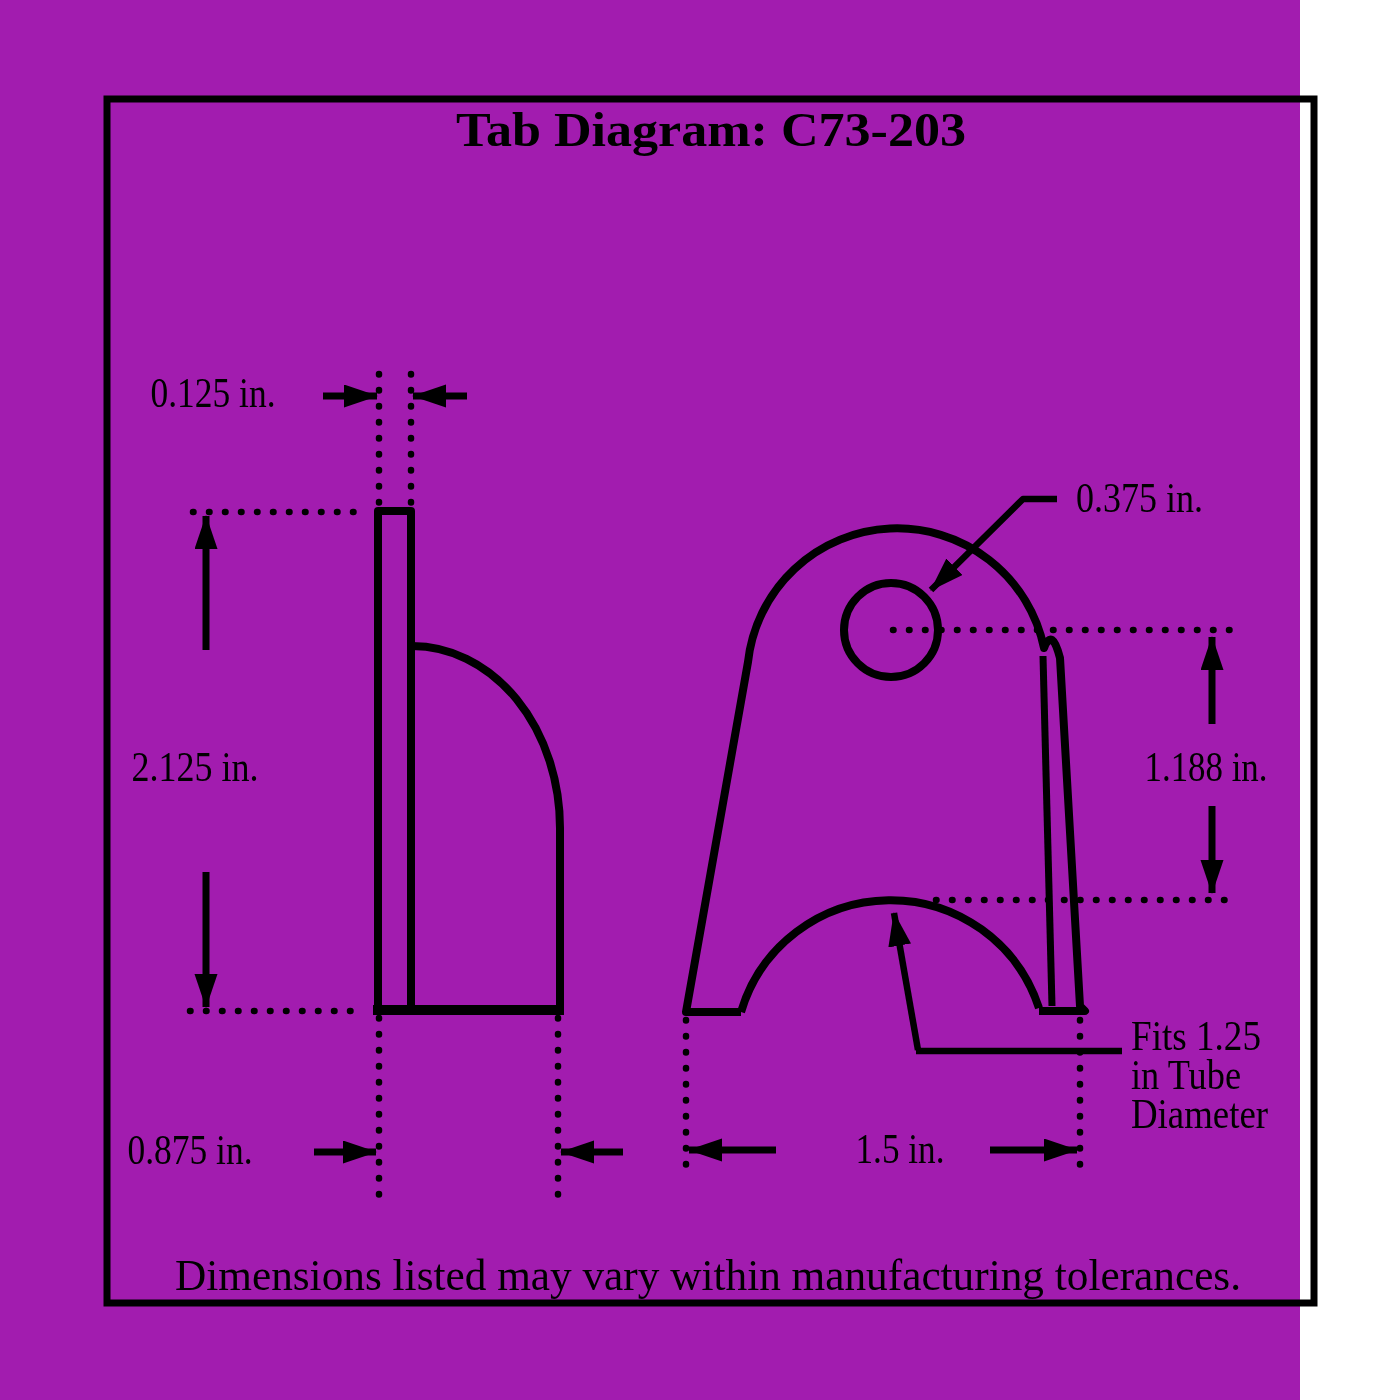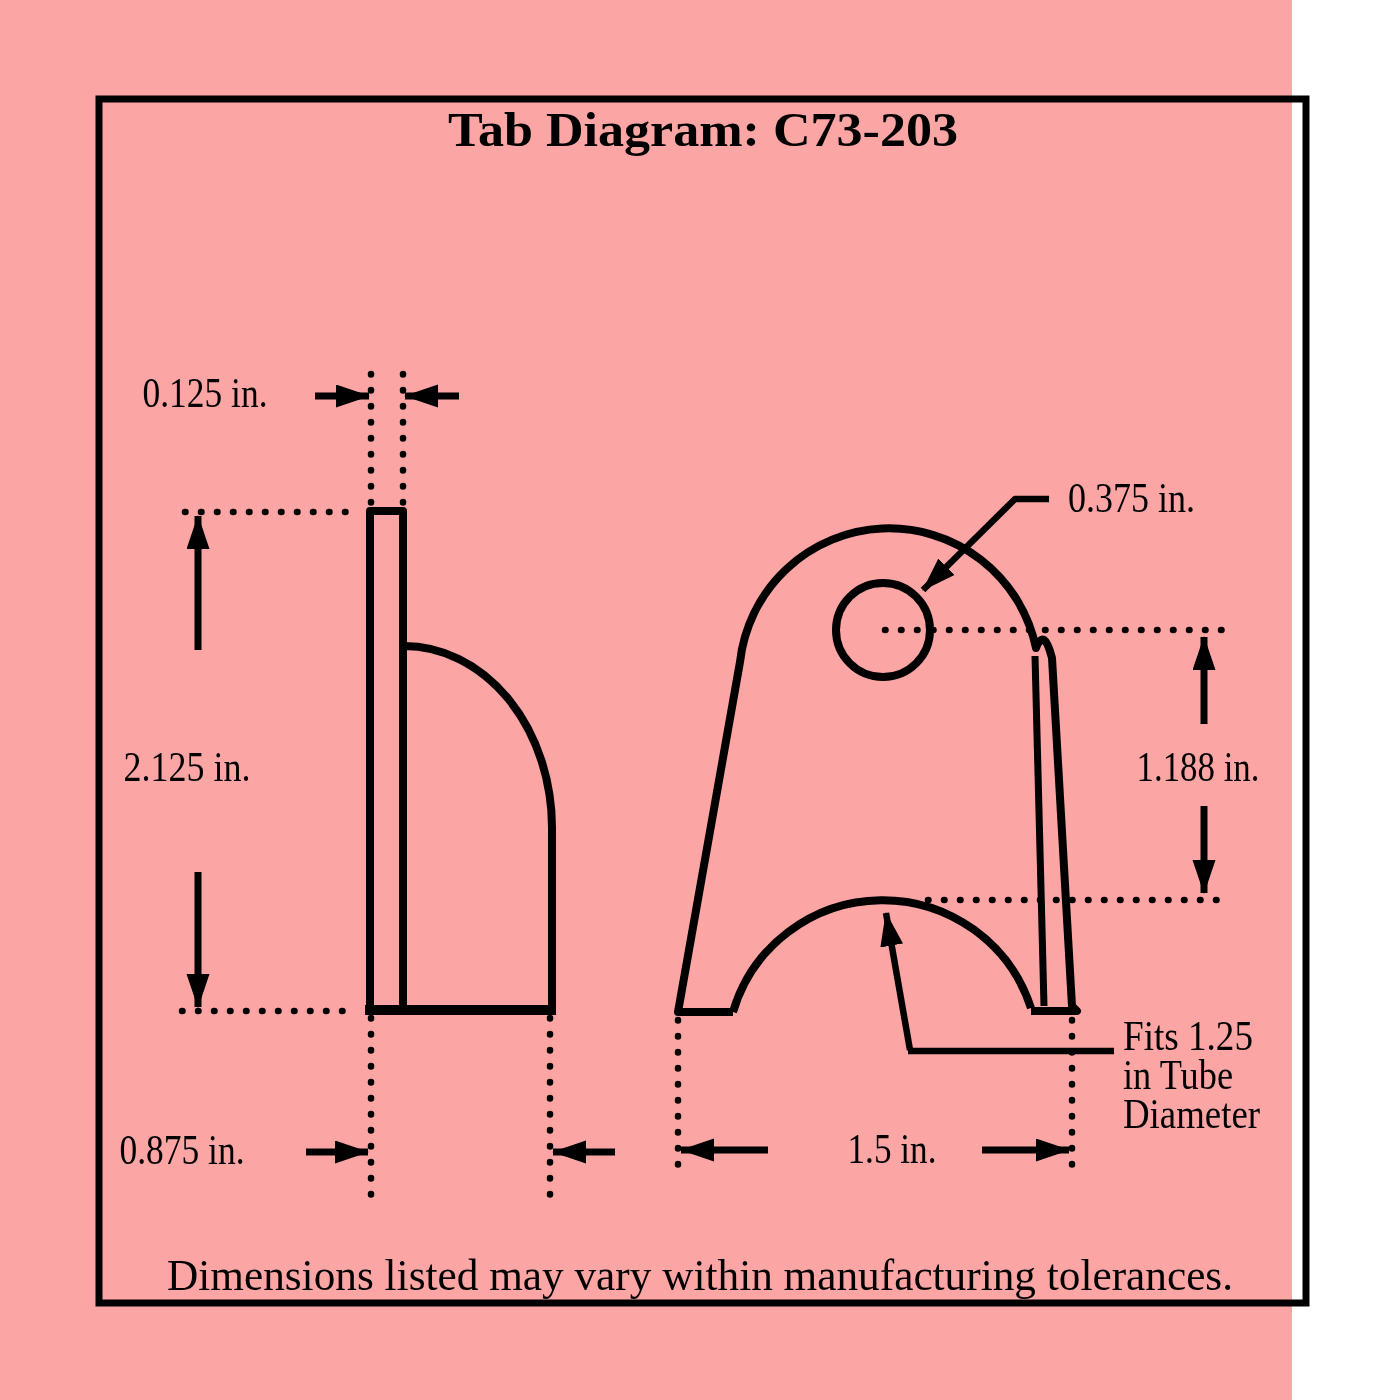--- a/index.html
+++ b/index.html
@@ -1,18 +1,19 @@
 <!DOCTYPE html>
 <html><head>
 <meta charset="utf-8">
 <style>
   html,body { margin:0; padding:0; background:#ffffff; }
   .page {
-    position:relative; width:1292px; height:1400px; background:#fca5a5;
+    position:relative; width:1292px; height:1400px; background:#a21caf;
     font-family:"Liberation Serif","DejaVu Serif",serif;
+    padding-left:8px;
   }
   svg text {
     font-family:"Liberation Serif","DejaVu Serif",serif;
     fill:#000000;
   }
   .solid  { fill:none; stroke:#000000; stroke-width:8;  stroke-linejoin:round; }
   .thin   { fill:none; stroke:#000000; stroke-width:7;  }
   .thick  { fill:none; stroke:#000000; stroke-width:10; }
   .frame  { fill:none; stroke:#000000; stroke-width:7;  }
   .dotted { fill:none; stroke:#000000; stroke-width:6.5;

